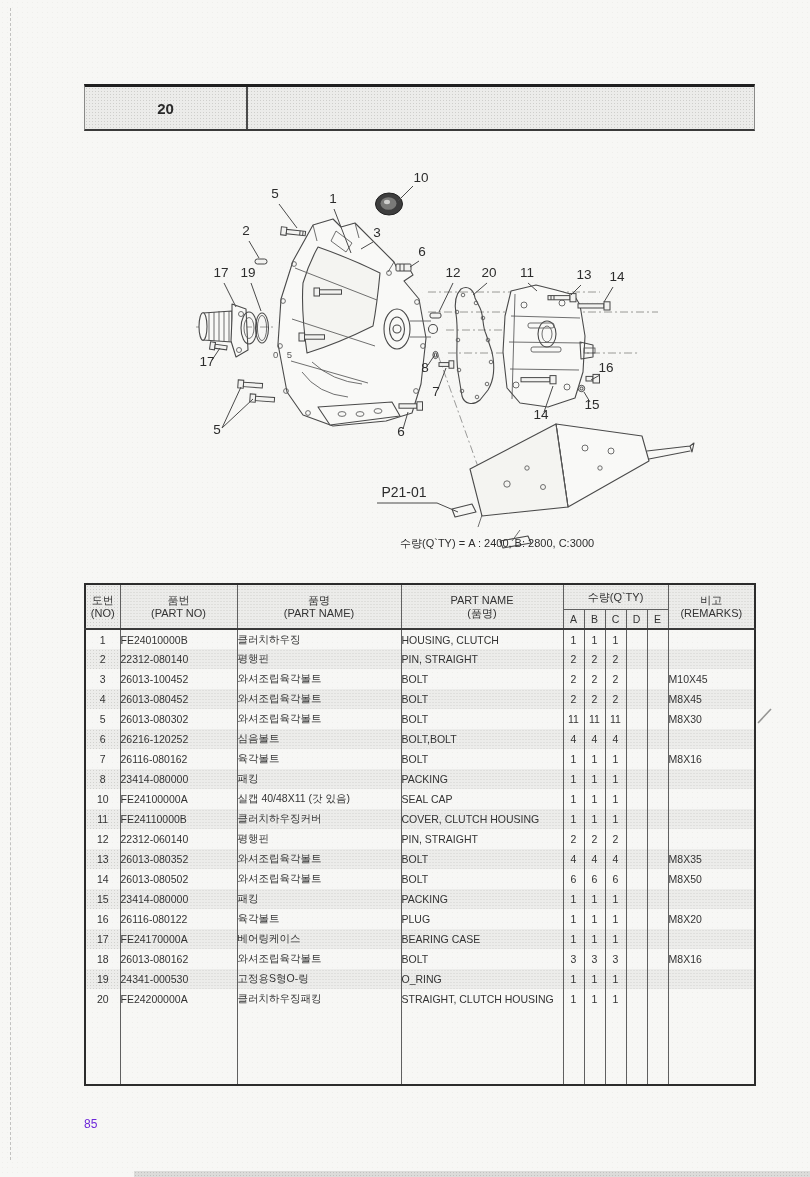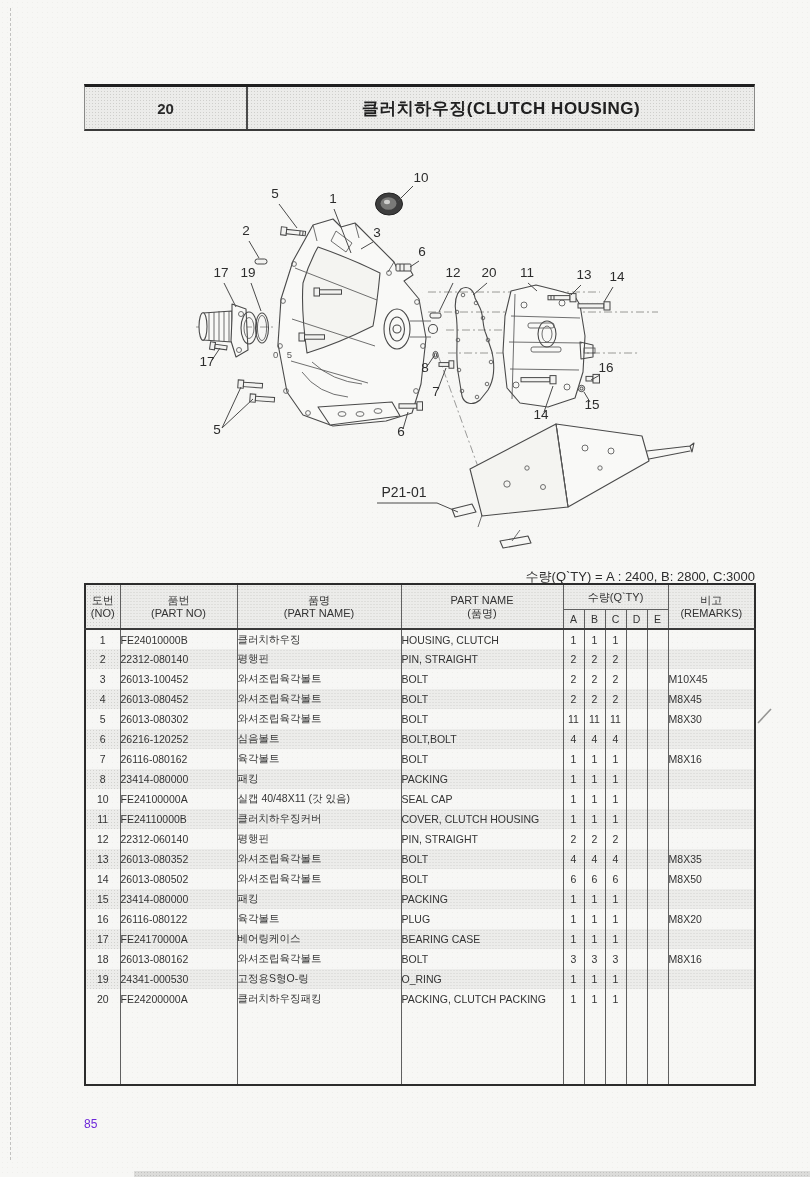--- a/index.html
+++ b/index.html
@@ -48,22 +48,22 @@
   #diagram .th { stroke:#565656; stroke-width:0.85; fill:none; }
   #diagram .fill { fill:#f9f9f7; }
   #diagram .fill2 { fill:#f4f4f1; }
   #diagram .cl { stroke:#8f8f8d; stroke-width:0.9; fill:none; stroke-dasharray:8 3 2 3; }
   #diagram .leader { fill:none; stroke:#4a4a4a; stroke-width:1; }
   #diagram text.callout { font:13.5px "Liberation Sans", sans-serif; fill:#2c2c2c; text-anchor:middle; }
   #diagram text.ref { font:14px "Liberation Sans", sans-serif; }
   #diagram text.castmark { font:9.5px "Liberation Sans", sans-serif; fill:#5a5a5a; letter-spacing:3px; text-anchor:middle; }
   
   .qty-note {
-    position:absolute; left:400px; top:568px; width:355px;
-    text-align:right; font-size:13px; color:#2d2d2d;
+    position:absolute; left:400px; top:536px; width:355px;
+    font-size:11px; color:#2d2d2d;
   }
   
   table.parts {
     position:absolute; left:84px; top:583px; width:671px;
     border-collapse:collapse; table-layout:fixed;
     font-size:10.5px; color:#333;
     border:2px solid #2c2c2c;
   }
   table.parts th, table.parts td {
     box-sizing:border-box; border-left:1px solid #606060;
@@ -101,21 +101,20 @@
     text-align:left; font-size:12px; color:#6d28d9;
   }
 </style>
 </head>
 <body>
 
 <div class="left-rule"></div>
 
 <div class="header-band stip">
   <div class="sec-no">20</div>
-  <div class="sec-title">클러치하우징(CLUTCH HOUSING)</div>
 </div>
 
 <svg id="diagram" width="810" height="1177" viewBox="0 0 810 1177">
 
   <g>
     <path class="cl" d="M196,327 H273 M428,292 H600 M428,312 H658 M446,330 H506 M448,353 H640 M438,355 L482,478"></path>
   </g>
 
   <g>
     <path class="ln fill" d="M313,225 L333,219 L341,227 L355,223 L394,262 L397,268 L409,268 L413,275 L404,281 L419,299 L426,338 L421,384 L412,413 L386,421 L333,426 L303,415 L287,392 L278,344 L281,299 L293,261 Z"></path>
@@ -553,21 +552,21 @@
         <td class="c-q">1</td>
         <td class="c-q">1</td>
         <td class="c-q"></td>
         <td class="c-q"></td>
         <td class="c-rm"></td>
       </tr>
       <tr>
         <td class="c-no">20</td>
         <td class="c-pn">FE24200000A</td>
         <td class="c-kr">클러치하우징패킹</td>
-        <td class="c-en">PACKING, CLUTCH PACKING</td>
+        <td class="c-en">STRAIGHT, CLUTCH HOUSING</td>
         <td class="c-q">1</td>
         <td class="c-q">1</td>
         <td class="c-q">1</td>
         <td class="c-q"></td>
         <td class="c-q"></td>
         <td class="c-rm"></td>
       </tr>
       <tr class="filler">
         <td class="c-no"></td>
         <td class="c-pn"></td>

